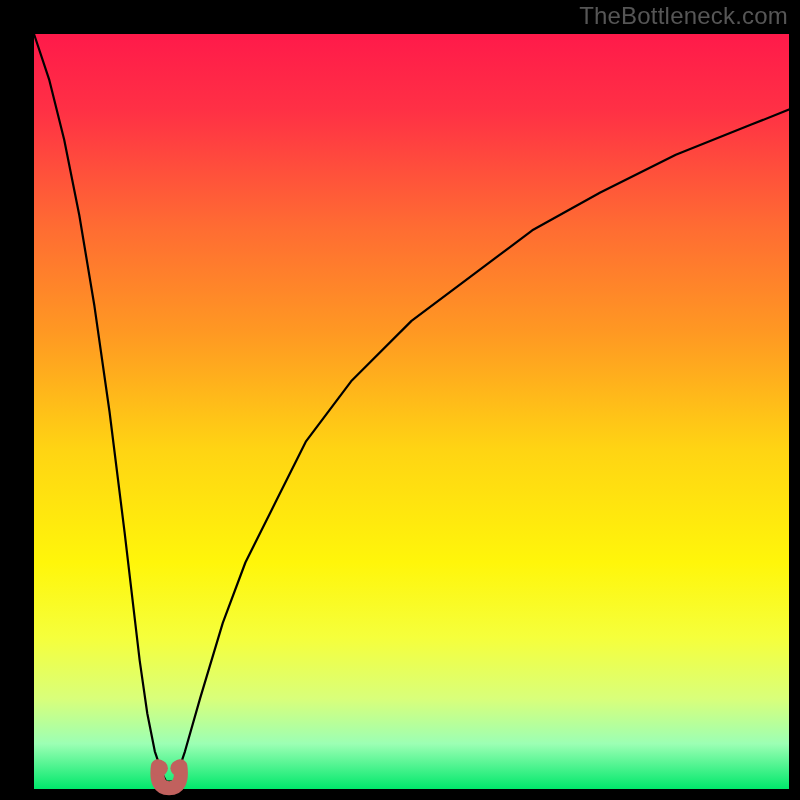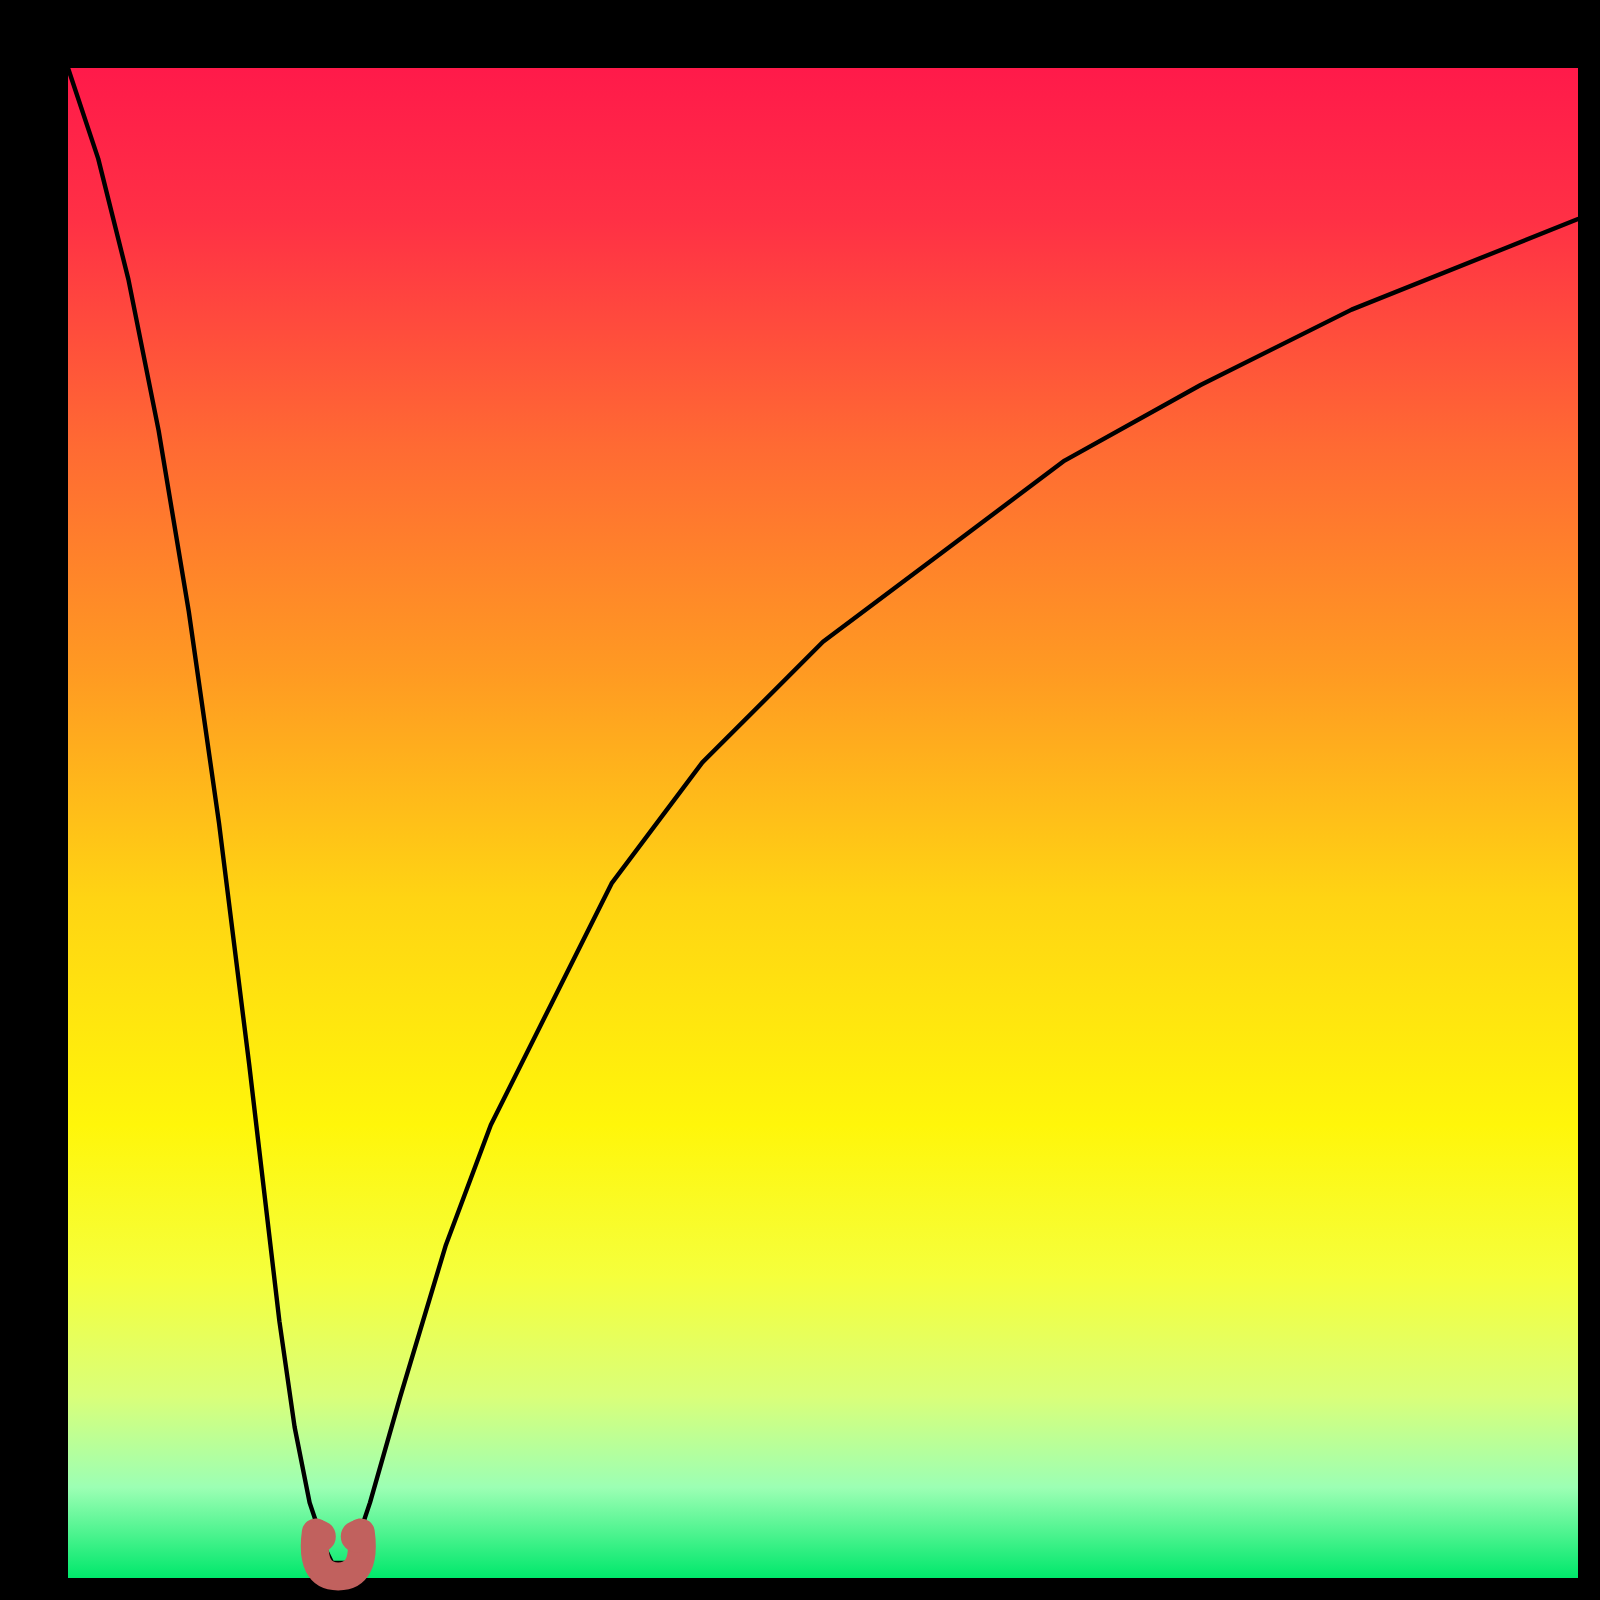--- a/index.html
+++ b/index.html
@@ -28,20 +28,21 @@
   }
   .plot {
     position: absolute;
     display: block;
   }
 </style>
 </head>
 <body>
 
 <div class="frame">
+  <div class="watermark">TheBottleneck.com</div>
   <svg class="plot" xmlns="http://www.w3.org/2000/svg" width="800" height="800" viewBox="0 0 800 800" style="left: 0px; top: 0px;">
       <defs>
         <linearGradient id="bg-grad" x1="0" y1="0" x2="0" y2="1">
           <stop offset="0%" stop-color="#ff1a4a"></stop>
           <stop offset="10%" stop-color="#ff3045"></stop>
           <stop offset="25%" stop-color="#ff6a33"></stop>
           <stop offset="40%" stop-color="#ff9a22"></stop>
           <stop offset="55.00000000000001%" stop-color="#ffd413"></stop>
           <stop offset="70%" stop-color="#fff60a"></stop>
           <stop offset="80%" stop-color="#f5ff3c"></stop>

